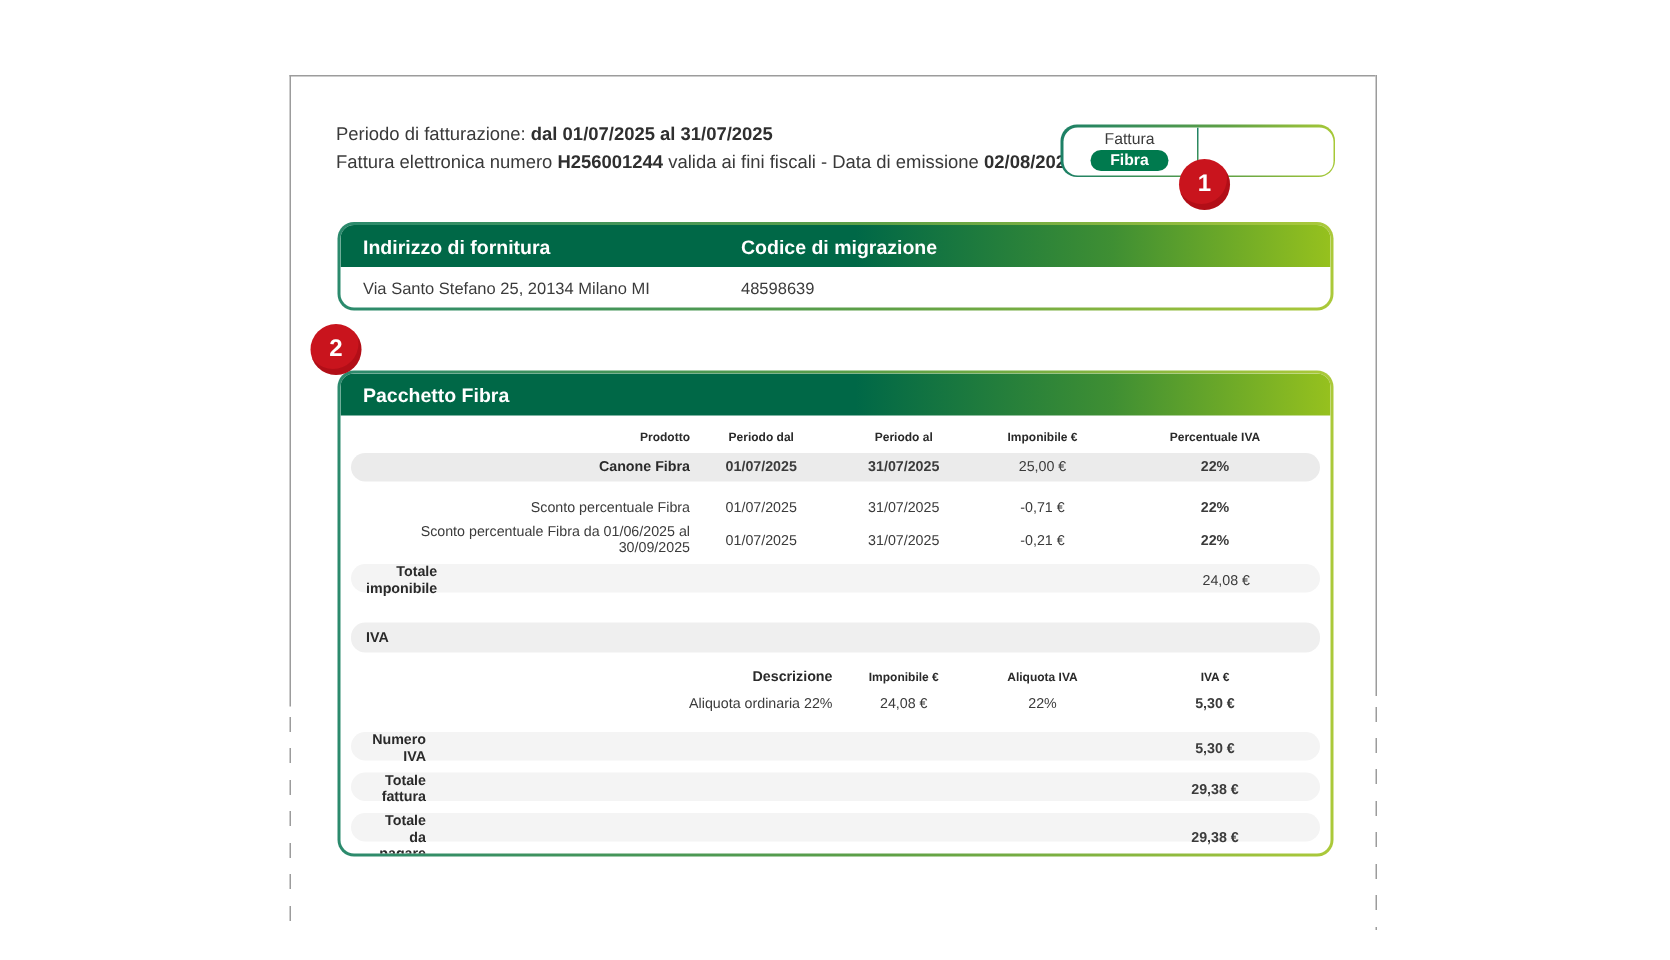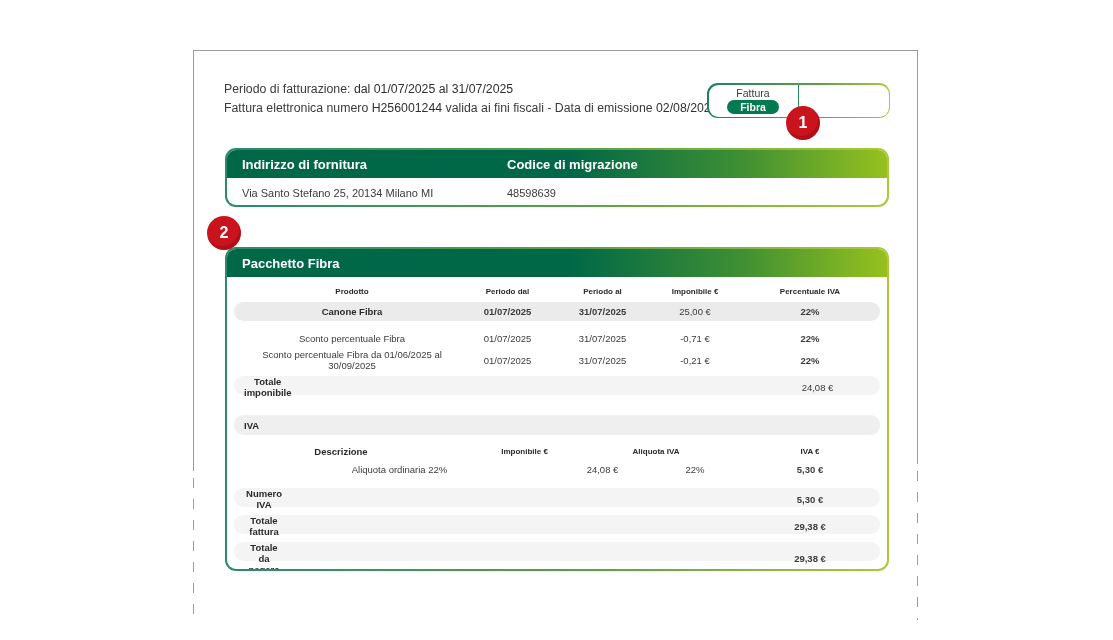--- a/index.html
+++ b/index.html
@@ -13,21 +13,21 @@
   .pb-right{position:absolute;left:724px;top:0;width:0;height:414px;border-left:1px solid #9c9c9c;}
   .pb-left-dash,.pb-right-dash{
     position:absolute;width:1px;
     background:repeating-linear-gradient(to bottom,#9c9c9c 0 10px,transparent 10px 21px);
   }
   .pb-left-dash{left:0;top:428px;height:142px;}
   .pb-right-dash{left:724px;top:421px;height:149px;}
 
   
   .hdr{position:absolute;left:31px;top:30px;font-size:12.3px;line-height:19px;color:#3a3a3a;}
-  .hdr b{font-weight:400;color:#2f2f2f;}
+  .hdr b{font-weight:700;color:#2f2f2f;}
 
   
   .type-box-wrap{
     position:absolute;left:514px;top:33px;width:183px;height:35px;
     border-radius:11px;padding:1.5px;box-sizing:border-box;
     background:linear-gradient(90deg,#1c8066 0%,#5ea046 60%,#a7c937 100%);
   }
   .type-box{display:flex;width:100%;height:100%;background:#ffffff;border-radius:9.5px;overflow:hidden;}
   .type-box .cell{display:flex;flex-direction:column;align-items:center;justify-content:center;}
   .type-box .cell.left{width:89px;}
@@ -56,33 +56,33 @@
     border-radius:11px;padding:2px;
     background:linear-gradient(90deg,#2b8a6d 0%,#5ea046 55%,#abc93a 100%);
   }
   .gcard .inner{background:#ffffff;border-radius:9px;overflow:hidden;width:100%;height:100%;box-sizing:border-box;}
   .bar{
     height:28px;display:flex;align-items:center;position:relative;
     background:linear-gradient(90deg,#006847 0%,#006847 52%,#3f8f33 78%,#96c11e 100%);
   }
   .bar-t{color:#ffffff;font-weight:700;font-size:13px;}
   .c1{position:absolute;left:15px;}
-  .c2{position:absolute;left:280px;}
+  .c2{position:absolute;left:267px;}
 
   .card1{top:98px;height:59px;}
   .card1 .srow{position:relative;height:29px;display:flex;align-items:center;font-size:11px;color:#3b3b3b;}
 
   .card2{top:197px;height:324px;}
   .tbl{padding:0 7px;font-size:9.5px;color:#3b3b3b;}
   .grid5{display:grid;grid-template-columns:1fr 95px 95px 90px 140px;align-items:center;}
   .grid4{display:grid;grid-template-columns:1fr 95px 90px 140px;align-items:center;}
   .grid5 span,.grid5 b,.grid4 span,.grid4 b{text-align:center;}
-  .grid5 .col-p,.grid4 .col-p{text-align:center;padding-left:10px;}
+  .grid5 .col-p,.grid4 .col-p{text-align:right;padding-left:10px;}
   .thead{height:15px;margin-top:7px;font-size:8px;font-weight:700;color:#2a2a2a;}
-  .thead2{height:18px;margin-top:7px;font-size:8px;font-weight:700;color:#2a2a2a;gap:39px;}
+  .thead2{height:18px;margin-top:7px;font-size:8px;font-weight:700;color:#2a2a2a;}
   .thead2 .col-p{font-size:9.5px;}
   .band{border-radius:9.5px;}
   .row-h19{height:19px;}
   .row-h20{height:20px;}
   .row-h21{height:21px;}
   .bg-a{background:#ebebeb;}
   .bg-b{background:#f4f4f4;gap:44px;}
   .bg-c{background:#efefef;}
   .b{font-weight:700;color:#2a2a2a;}
   .sp7{height:7px;}.sp6{height:6px;}.sp20{height:20px;}.sp9{height:9px;}.sp3{height:3px;}.sp8{height:8px;}

